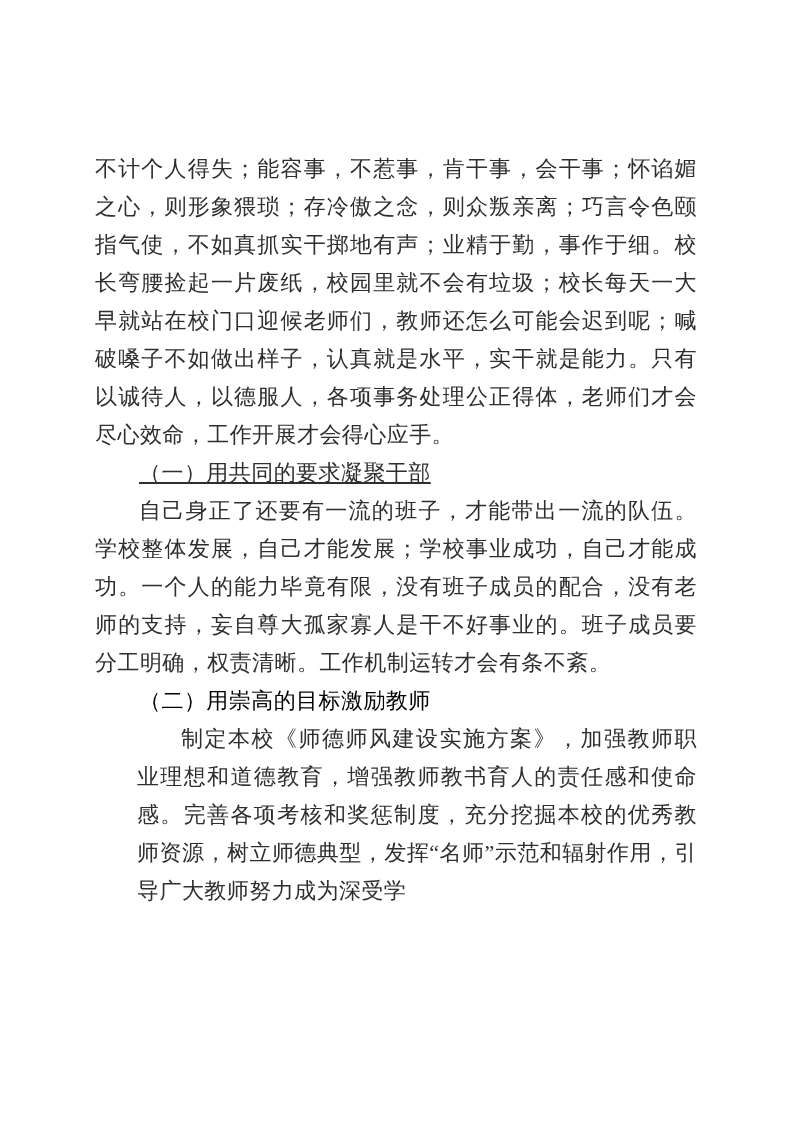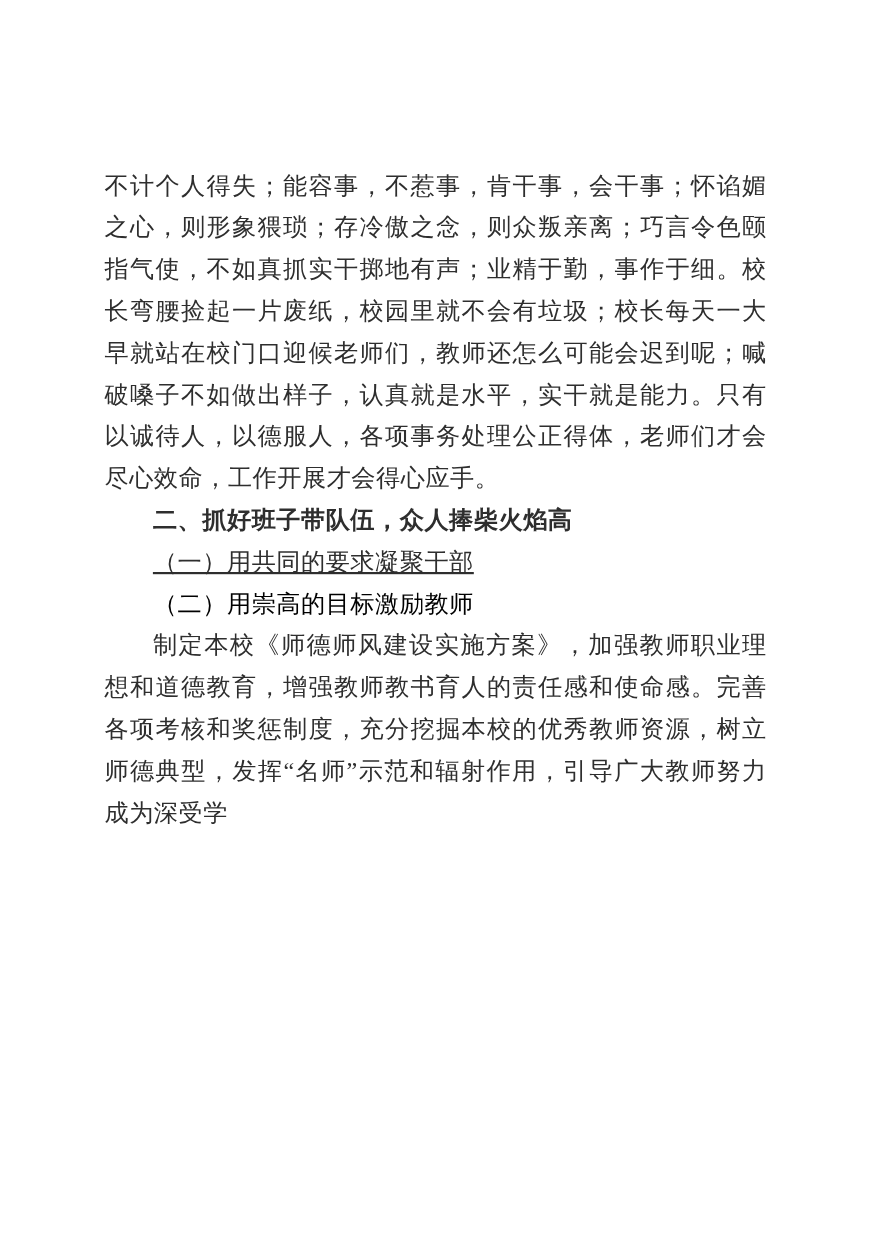--- a/index.html
+++ b/index.html
@@ -39,18 +39,18 @@
   .para.heading {
     font-weight: bold;
   }
 </style>
 </head>
 <body>
 
 <div class="page" style="background: rgb(255, 255, 255);">
   <div class="doc-body" id="doc-body">
       <p class="para body" style="color: rgb(46, 46, 46);">不计个人得失；能容事，不惹事，肯干事，会干事；怀谄媚之心，则形象猥琐；存冷傲之念，则众叛亲离；巧言令色颐指气使，不如真抓实干掷地有声；业精于勤，事作于细。校长弯腰捡起一片废纸，校园里就不会有垃圾；校长每天一大早就站在校门口迎候老师们，教师还怎么可能会迟到呢；喊破嗓子不如做出样子，认真就是水平，实干就是能力。只有以诚待人，以德服人，各项事务处理公正得体，老师们才会尽心效命，工作开展才会得心应手。</p>
-      <p class="para heading indent" style="color: rgb(46, 46, 46);">二、抓好班子带队伍，众人捧柴火焰高</p>
       <p class="para subheading indent" style="color: rgb(46, 46, 46); text-decoration: underline;">（一）用共同的要求凝聚干部</p>
+      <p class="para body indent" style="color: rgb(46, 46, 46);">自己身正了还要有一流的班子，才能带出一流的队伍。学校整体发展，自己才能发展；学校事业成功，自己才能成功。一个人的能力毕竟有限，没有班子成员的配合，没有老师的支持，妄自尊大孤家寡人是干不好事业的。班子成员要分工明确，权责清晰。工作机制运转才会有条不紊。</p>
       <p class="para subheading indent" style="color: #000000;">（二）用崇高的目标激励教师</p>
-      <p class="para body indent" style="color: rgb(46, 46, 46);">制定本校《师德师风建设实施方案》，加强教师职业理想和道德教育，增强教师教书育人的责任感和使命感。完善各项考核和奖惩制度，充分挖掘本校的优秀教师资源，树立师德典型，发挥“名师”示范和辐射作用，引导广大教师努力成为深受学</p>
+      <p class="para body indent" style="color: rgb(46, 46, 46); margin-left: 42px;">制定本校《师德师风建设实施方案》，加强教师职业理想和道德教育，增强教师教书育人的责任感和使命感。完善各项考核和奖惩制度，充分挖掘本校的优秀教师资源，树立师德典型，发挥“名师”示范和辐射作用，引导广大教师努力成为深受学</p>
     </div>
 </div>
 
 </body></html>

